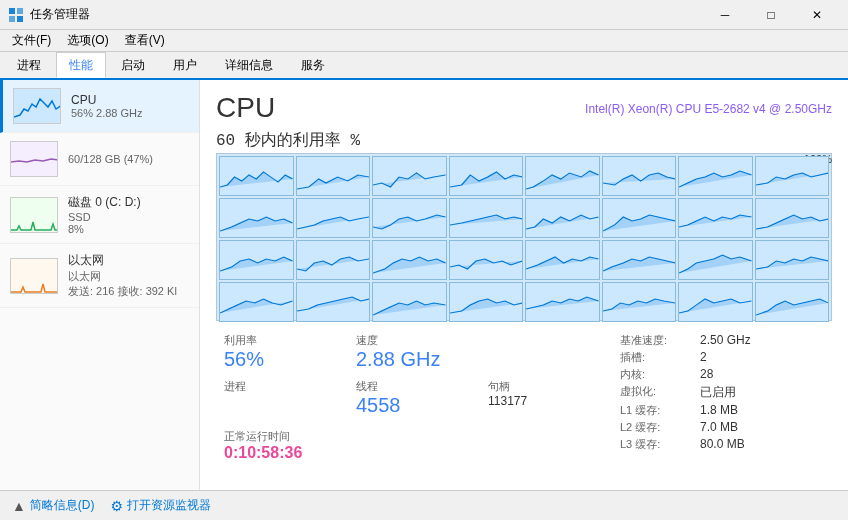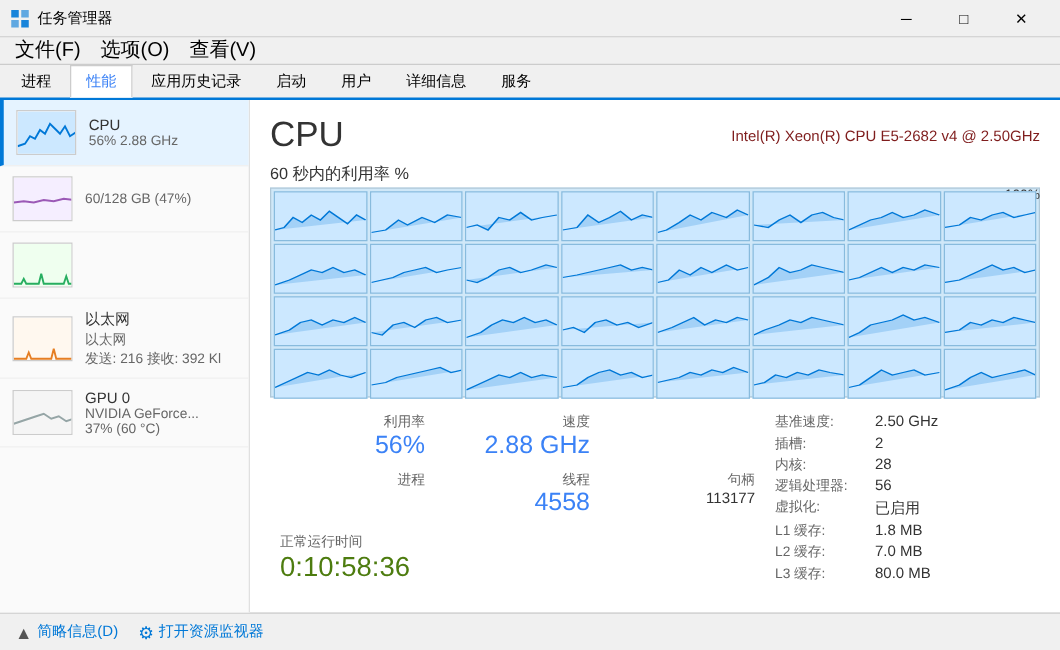--- a/index.html
+++ b/index.html
@@ -29,21 +29,21 @@
     .menu-bar {
       background: #f0f0f0;
       height: 22px;
       display: flex;
       align-items: center;
       padding: 0 4px;
       border-bottom: 1px solid #ccc;
     }
     .menu-item {
       padding: 2px 8px;
-      font-size: 16px;
+      font-size: 12px;
       cursor: pointer;
       height: 22px;
       display: flex; align-items: center;
     }
 
     
     .tab-bar {
       background: #f0f0f0;
       height: 28px;
       display: flex;
@@ -133,21 +133,21 @@
     .stat-value { font-size: 20px; font-weight: 300; color: #3b82f6; }
     .stat-value-small { font-size: 12px; font-weight: 300; color: #333; }
     .info-row {
       display: flex;
       align-items: flex-start;
       margin-bottom: 2px;
     }
     .info-key { font-size: 11px; color: #666; width: 80px; }
     .info-val { font-size: 12px; color: #333; }
     .uptime-label { font-size: 11px; color: #666; }
-    .uptime-value { font-size: 22px; font-weight: 400; color: #4d7c0f; }
+    .uptime-value { font-size: 16px; font-weight: 700; color: #ec4899; }
 
     
     .bottom-bar {
       height: 30px;
       background: #f0f0f0;
       border-top: 1px solid #ccc;
       display: flex;
       align-items: center;
       padding: 0 12px;
       gap: 16px;
@@ -185,21 +185,20 @@
 
 <div class="menu-bar">
   <div class="menu-item">文件(F)</div>
   <div class="menu-item">选项(O)</div>
   <div class="menu-item">查看(V)</div>
 </div>
 
 <div class="tab-bar">
   <div class="tab">进程</div>
   <div class="tab active">性能</div>
-  <div class="tab">应用历史记录</div>
   <div class="tab">启动</div>
   <div class="tab">用户</div>
   <div class="tab">详细信息</div>
   <div class="tab">服务</div>
 </div>
 
 <div class="main-content">
 
   <div class="sidebar">
 
@@ -228,61 +227,53 @@
       </div>
     </div>
 
     <div class="sidebar-item">
       <div class="sidebar-graph">
         <svg class="mini-svg" viewBox="0 0 48 36">
           <rect width="48" height="36" fill="#efffef"></rect>
           <polyline points="0,32 6,32 8,28 10,32 20,32 22,24 24,32 40,32 42,26 44,32 48,32" fill="none" stroke="#27ae60" stroke-width="1.5"></polyline>
         </svg>
       </div>
+      <div class="sidebar-info">
+        <div class="sidebar-label">磁盘 0 (C: D:)</div>
+        <div class="sidebar-sub">SSD</div>
+        <div class="sidebar-sub">8%</div>
+      </div>
     </div>
 
     <div class="sidebar-item">
       <div class="sidebar-graph">
         <svg class="mini-svg" viewBox="0 0 48 36">
           <rect width="48" height="36" fill="#fff8ef"></rect>
           <polyline points="0,33 10,33 12,28 14,33 30,33 32,25 34,33 48,33" fill="none" stroke="#e67e22" stroke-width="1.5"></polyline>
         </svg>
       </div>
       <div class="sidebar-info">
         <div class="sidebar-label">以太网</div>
         <div class="sidebar-sub">以太网</div>
         <div class="sidebar-sub">发送: 216  接收: 392 Kl</div>
       </div>
     </div>
 
-    <div class="sidebar-item">
-      <div class="sidebar-graph">
-        <svg class="mini-svg" viewBox="0 0 48 36">
-          <rect width="48" height="36" fill="#f5f5f5"></rect>
-          <polyline points="0,26 6,24 12,22 18,20 24,18 30,22 36,20 42,24 48,22" fill="none" stroke="#95a5a6" stroke-width="1.5"></polyline>
-        </svg>
-      </div>
-      <div class="sidebar-info">
-        <div class="sidebar-label">GPU 0</div>
-        <div class="sidebar-sub">NVIDIA GeForce...</div>
-        <div class="sidebar-sub">37% (60 °C)</div>
-      </div>
-    </div>
 
   </div>
 
   <div class="detail-panel">
 
     <div style="display:flex; justify-content:space-between; align-items:flex-start; margin-bottom:2px;">
       <div class="detail-title">CPU</div>
-      <div style="font-size:12px;color:#7f1d1d;margin-top:10px;">Intel(R) Xeon(R) CPU E5-2682 v4 @ 2.50GHz</div>
+      <div style="font-size:12px;color:#8b5cf6;margin-top:10px;">Intel(R) Xeon(R) CPU E5-2682 v4 @ 2.50GHz</div>
     </div>
 
     <div style="position:relative;">
-      <div style="font-size:13px;color:#333;margin-bottom:2px;">60 秒内的利用率 %</div>
+      <div style="font-size:16px;color:#333;margin-bottom:2px;font-family:Liberation Mono, monospace;">60 秒内的利用率 %</div>
       <div style="position:relative;">
         <span style="position:absolute;top:0;right:0;font-size:11px;color:#333;">100%</span>
 
         <div style="display:grid;grid-template-columns:repeat(8,1fr);grid-template-rows:repeat(4,40px);gap:2px;border:1px solid #b0c8d8;background:#d0e8f8;padding:2px;width:100%;height:168px;">
 
           <div class="cpu-core-graph">
               <svg viewBox="0 0 50 38" preserveAspectRatio="none">
                 <rect width="50" height="38" fill="#cce8ff"></rect>
                 <polyline points="0,30 5,28 10,20 15,24 20,18 25,22 30,15 35,20 40,25 45,18 50,22" fill="rgba(0,120,215,0.2)" stroke="#0078d7" stroke-width="1"></polyline>
               </svg>
@@ -476,21 +467,21 @@
                 <polyline points="0,32 8,28 14,22 20,18 26,22 32,20 38,18 44,16 50,20" fill="rgba(0,120,215,0.2)" stroke="#0078d7" stroke-width="1"></polyline>
               </svg>
             </div>
         </div>
       </div>
     </div>
 
     <div style="display:flex;margin-top:8px;">
 
       <div style="flex:1;">
-        <div style="display:grid;grid-template-columns:1fr 1fr 1fr;gap:0;margin-bottom:4px;text-align:right;">
+        <div style="display:grid;grid-template-columns:1fr 1fr 1fr;gap:0;margin-bottom:4px;">
           <div class="stat-group">
             <div class="stat-label">利用率</div>
             <div class="stat-value">56%</div>
           </div>
           <div class="stat-group">
             <div class="stat-label">速度</div>
             <div class="stat-value">2.88 GHz</div>
           </div>
           <div style="padding:4px 8px;"></div>
           <div class="stat-group">
@@ -518,24 +509,20 @@
         </div>
         <div class="info-row">
           <span class="info-key">插槽:</span>
           <span class="info-val">2</span>
         </div>
         <div class="info-row">
           <span class="info-key">内核:</span>
           <span class="info-val">28</span>
         </div>
         <div class="info-row">
-          <span class="info-key">逻辑处理器:</span>
-          <span class="info-val">56</span>
-        </div>
-        <div class="info-row">
           <span class="info-key">虚拟化:</span>
           <span class="info-val">已启用</span>
         </div>
         <div class="info-row">
           <span class="info-key">L1 缓存:</span>
           <span class="info-val">1.8 MB</span>
         </div>
         <div class="info-row">
           <span class="info-key">L2 缓存:</span>
           <span class="info-val">7.0 MB</span>

